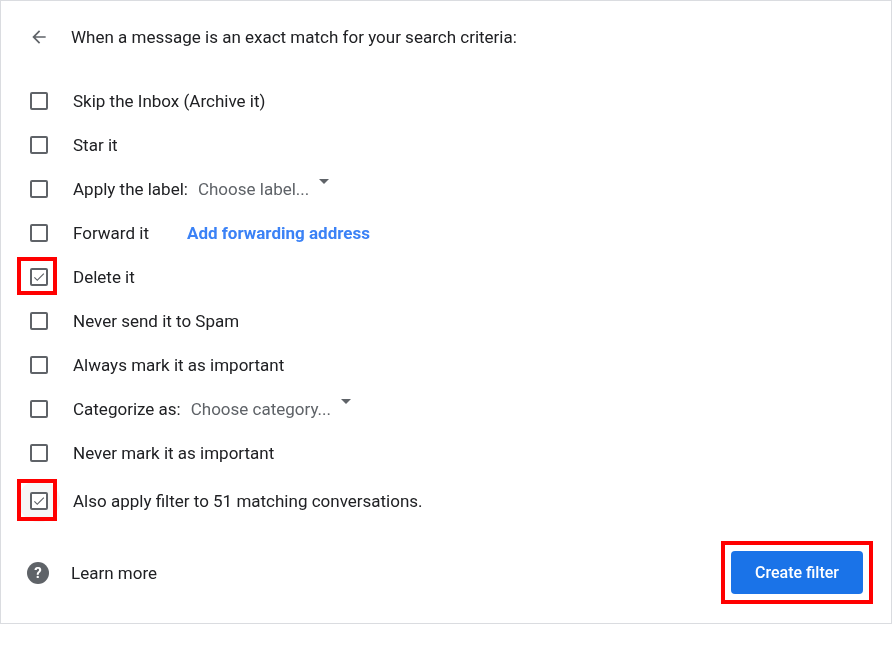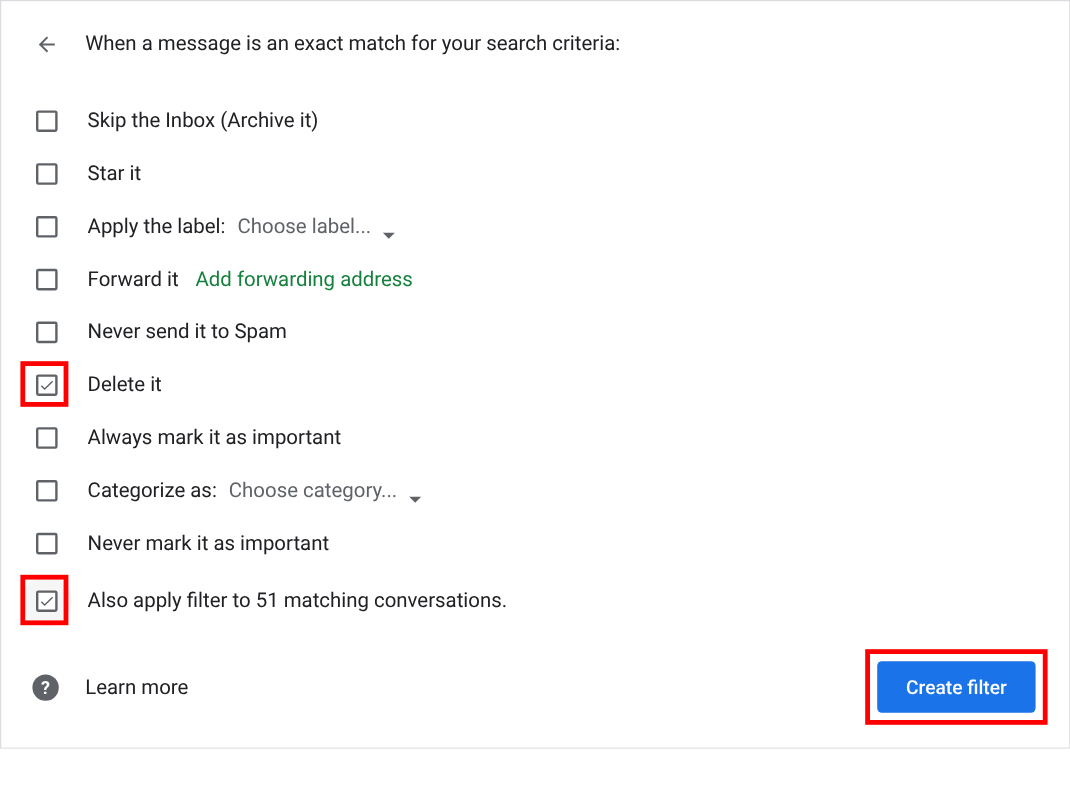--- a/index.html
+++ b/index.html
@@ -94,39 +94,39 @@
       font-size: 17px;
       color: #202124;
       font-weight: 400;
       display: flex;
       align-items: center;
       gap: 10px;
     }
     .dropdown {
       color: #5f6368;
       display: inline-flex;
-      align-items: flex-end;
+      align-items: flex-start;
       gap: 10px;
       cursor: pointer;
       font-size: 17px;
     }
     .dropdown-arrow {
       width: 0;
       height: 0;
       border-left: 5px solid transparent;
       border-right: 5px solid transparent;
       border-top: 5px solid #5f6368;
       display: inline-block;
     }
     .link-text {
-      color: #15803d;
-      font-size: 17px;
-      font-weight: 400;
-      cursor: pointer;
-      margin-left: 4px;
+      color: #3b82f6;
+      font-size: 17px;
+      font-weight: 700;
+      cursor: pointer;
+      margin-left: 28px;
     }
     .option-label strong {
       font-weight: 400;
     }
     .footer {
       display: flex;
       align-items: center;
       justify-content: space-between;
       margin-top: 28px;
     }
@@ -227,37 +227,37 @@
     <div class="option-row">
       <span class="checkbox-wrapper">
           <span class="checkbox"></span>
         </span>
       <span class="option-label">
         <span>Forward it</span>
         <span class="link-text">Add forwarding address</span>
       </span>
     </div>
 
-    <div class="option-row">
-      <span class="checkbox-wrapper">
-          <span class="checkbox"></span>
-        </span>
-      <span class="option-label">Never send it to Spam</span>
-    </div>
-
     <div class="option-row" style="position:relative;">
       <span class="checkbox-wrapper" style="position:relative;">
         <span class="checkbox checked">
             <svg viewBox="0 0 24 24" fill="#5f6368">
               <path d="M9 16.17L4.83 12l-1.42 1.41L9 19 21 7l-1.41-1.41z"></path>
             </svg>
           </span>
       </span>
       <div class="highlight-box" style="left:-10px; top:2px; width:40px; height:38px;"></div>
       <span class="option-label">Delete it</span>
+    </div>
+
+    <div class="option-row">
+      <span class="checkbox-wrapper">
+          <span class="checkbox"></span>
+        </span>
+      <span class="option-label">Never send it to Spam</span>
     </div>
 
     <div class="option-row">
       <span class="checkbox-wrapper">
           <span class="checkbox"></span>
         </span>
       <span class="option-label">Always mark it as important</span>
     </div>
 
     <div class="option-row">

